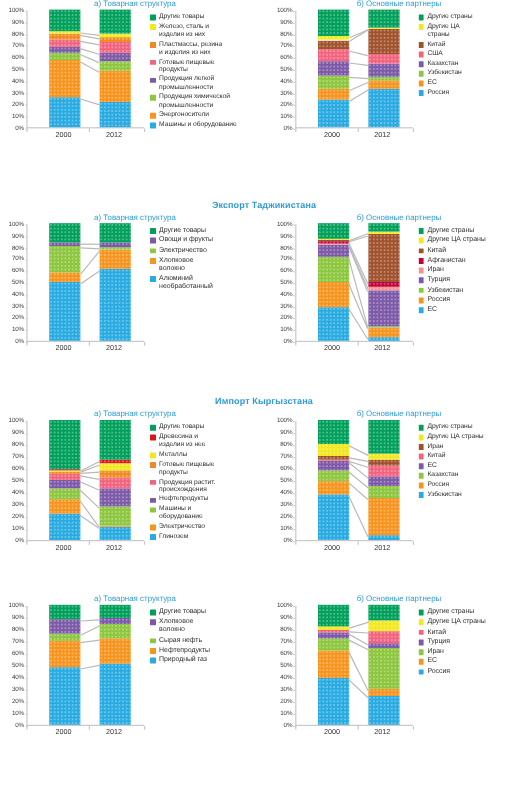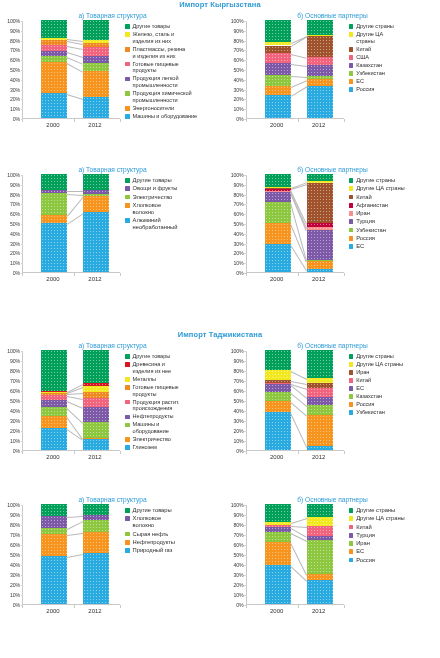--- a/index.html
+++ b/index.html
@@ -123,21 +123,20 @@
     white-space: pre-line;
     letter-spacing: -0.05px;
   }
 </style>
 </head>
 <body>
 
 <div class="page">
   <div id="figures-root">
       <div class="figure" style="position: absolute; top: 0px; left: 0px; width: 440px;">
-        <div class="fig-title">Импорт Кыргызстана</div>
         <div class="panels">
           <div class="panel panel-a">
             <div class="panel-title">а) Товарная структура</div>
             <div class="plotrow">
               <div class="ylabels" style="height: 112px;">
                 <span style="top: 0px;">100%</span>
                 <span style="top: 9.8px;">90%</span>
                 <span style="top: 19.6px;">80%</span>
                 <span style="top: 29.4px;">70%</span>
                 <span style="top: 39.2px;">60%</span>
@@ -340,20 +339,21 @@
                 <div class="legend-item">
                   <span class="swatch" style="background: rgb(41, 171, 226);"></span>
                   <span class="legend-label" style="font-size: 5.6px;">Россия</span>
                 </div>
               </div>
             </div>
           </div>
         </div>
       </div>
       <div class="figure" style="position: absolute; top: 166px; left: 0px; width: 440px;">
+        <div class="fig-title">Экспорт Таджикистана</div>
         <div class="panels">
           <div class="panel panel-a">
             <div class="panel-title">а) Товарная структура</div>
             <div class="plotrow">
               <div class="ylabels" style="height: 112px;">
                 <span style="top: 0px;">100%</span>
                 <span style="top: 9.8px;">90%</span>
                 <span style="top: 19.6px;">80%</span>
                 <span style="top: 29.4px;">70%</span>
                 <span style="top: 39.2px;">60%</span>
@@ -538,21 +538,21 @@
                 <div class="legend-item">
                   <span class="swatch" style="background: rgb(41, 171, 226);"></span>
                   <span class="legend-label" style="font-size: 5.8px;">ЕС</span>
                 </div>
               </div>
             </div>
           </div>
         </div>
       </div>
       <div class="figure" style="position: absolute; top: 330px; left: 0px; width: 440px;">
-        <div class="fig-title">Импорт Таджикистана</div>
+        <div class="fig-title">Импорт Кыргызстана</div>
         <div class="panels">
           <div class="panel panel-a">
             <div class="panel-title">а) Товарная структура</div>
             <div class="plotrow">
               <div class="ylabels" style="height: 114px;">
                 <span style="top: 0px;">100%</span>
                 <span style="top: 10px;">90%</span>
                 <span style="top: 20px;">80%</span>
                 <span style="top: 30px;">70%</span>
                 <span style="top: 40px;">60%</span>

